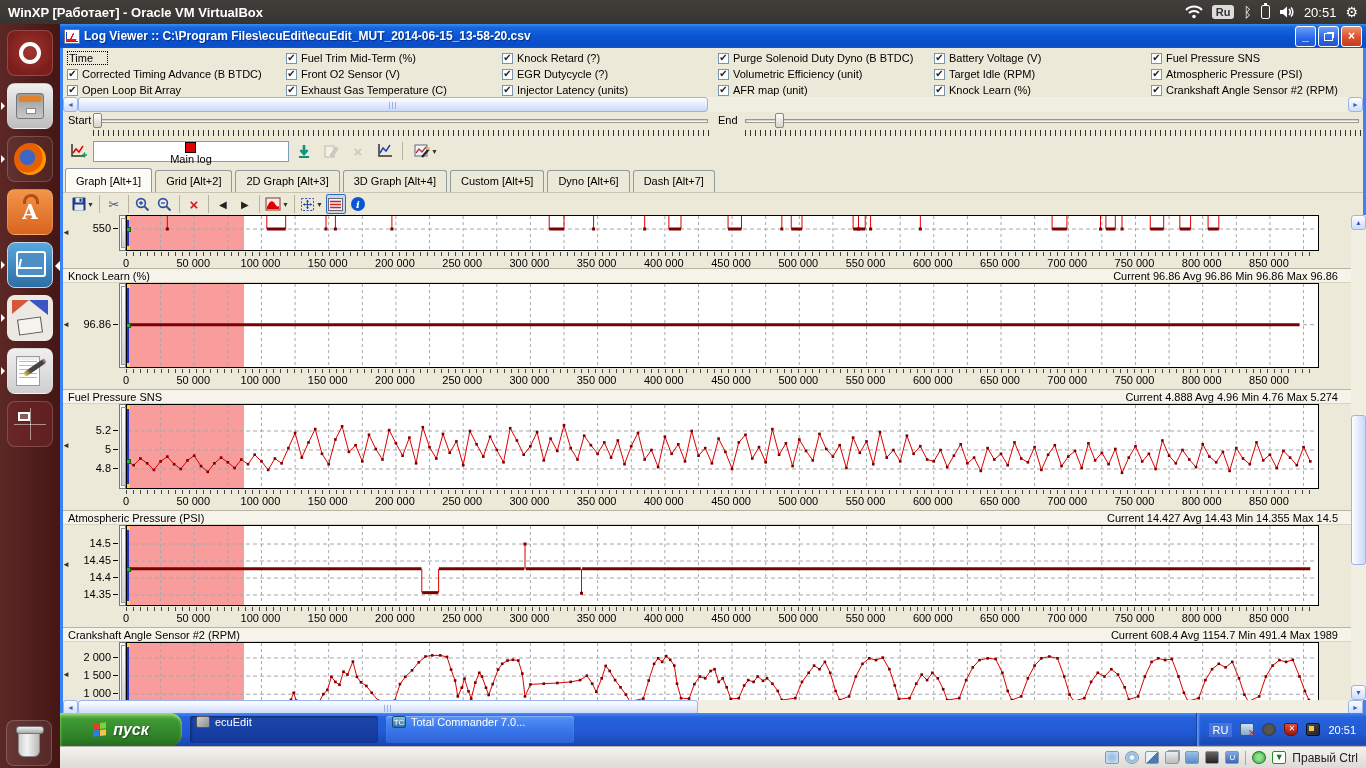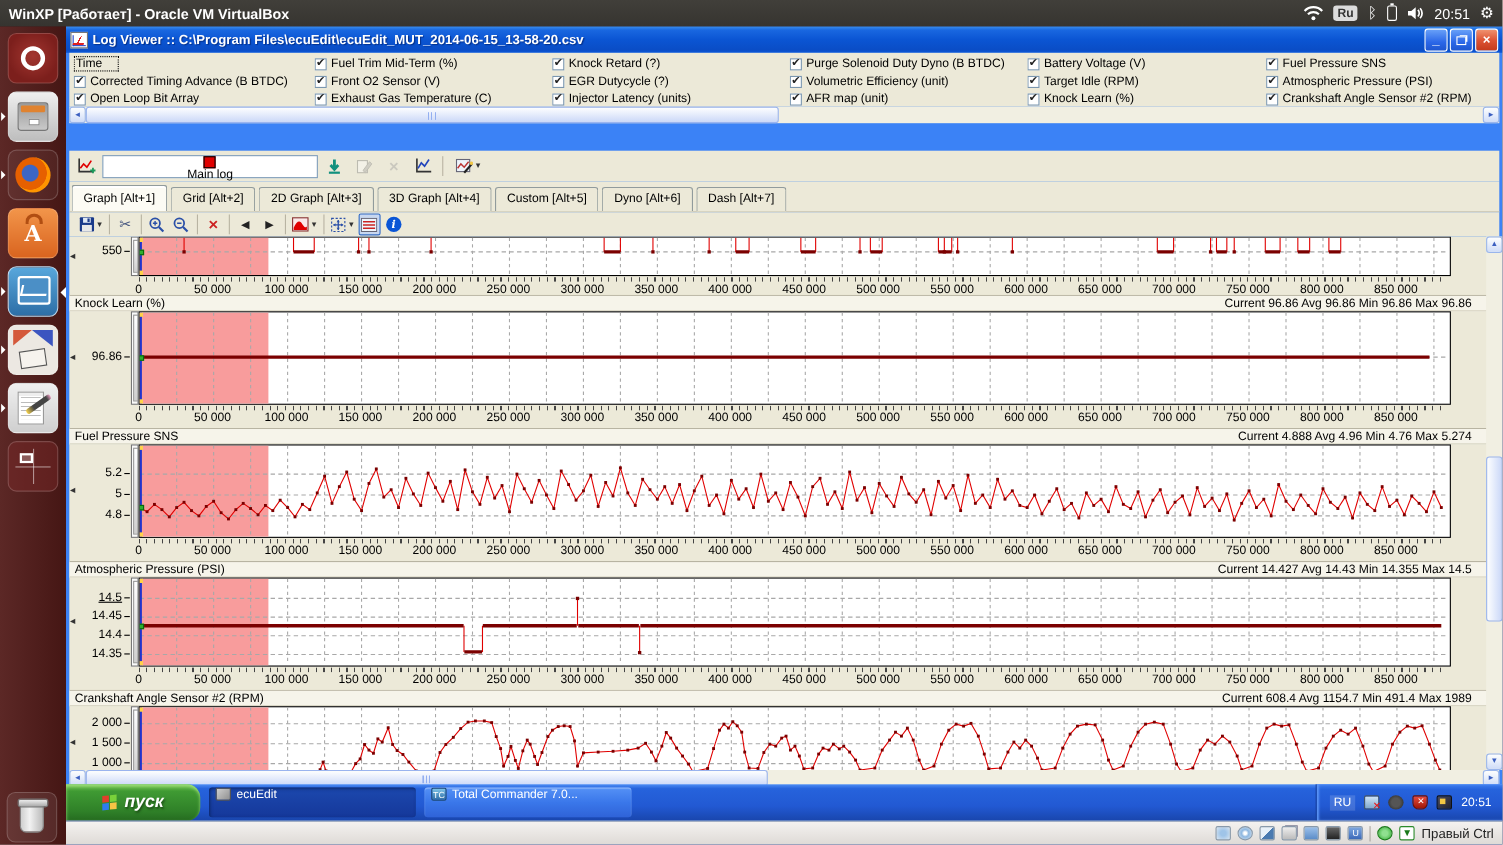--- a/index.html
+++ b/index.html
@@ -335,20 +335,30 @@
       </div>
 
     <div class="hscrollbar" style="top:73px;">
       <div class="sb-btn" style="left:0;">◄</div>
       <div class="sb-thumb" style="left:15px; width:630px;">
           <span class="grip"></span>
         </div>
       <div class="sb-btn" style="right:0;">►</div>
     </div>
 
+    <div id="range-row">
+      <span class="range-label" style="left:5px;">Start</span>
+      <div class="groove" style="left:30px; width:615px;"></div>
+      <div class="sl-thumb" style="left:30px;"></div>
+      <div class="tickstrip" style="left:30px; width:618px;"></div>
+      <span class="range-label" style="left:655px;">End</span>
+      <div class="groove" style="left:682px; width:614px;"></div>
+      <div class="sl-thumb" style="left:712px;"></div>
+      <div class="tickstrip" style="left:682px; width:616px;"></div>
+    </div>
 
     <div id="toolbar-main">
       <div class="tool-btn">
         <svg class="iconsvg" width="17" height="16" viewBox="0 0 17 16">
             <path d="M2 1 V13 H15" stroke="#333" stroke-width="1.5" fill="none"></path>
             <polyline points="3,10 6,6 9,9 13,3" stroke="#e00000" stroke-width="1.5" fill="none"></polyline>
             <path d="M12 12 h5 M14.5 9.5 v5" stroke="#1a9a5a" stroke-width="1.6"></path>
           </svg>
       </div>
       <div class="combo">
@@ -933,21 +943,21 @@
             <span class="xlabel" style="left: 1098.71px;">800 000</span>
             <span class="xlabel" style="left: 1165.94px;">850 000</span>
           </div>
         </div>
         <div class="chart-section" style="height: 117px;">
           <div class="chart-header">
             <span class="chart-title">Atmospheric Pressure (PSI)</span>
             <span class="chart-stats">Current 14.427 Avg 14.43 Min 14.355 Max 14.5</span>
           </div>
           <div class="chart-body" style="height: 81px;">
-            <span class="ylabel" style="top: 12.0209px; text-decoration: underline;">14.5</span>
+            <span class="ylabel" style="top: 12.0209px;">14.5</span>
             <div class="ytickmark" style="top: 18.0209px;"></div>
             <span class="ylabel" style="top: 29.0218px;">14.45</span>
             <div class="ytickmark" style="top: 35.0218px;"></div>
             <span class="ylabel" style="top: 46.0227px;">14.4</span>
             <div class="ytickmark" style="top: 52.0227px;"></div>
             <span class="ylabel" style="top: 63.0235px;">14.35</span>
             <div class="ytickmark" style="top: 69.0235px;"></div>
             <span class="collapse-arrow" style="top: 35px;">◄</span>
             <div class="yslider"></div>
             <div class="plot" style="height: 81px;">

